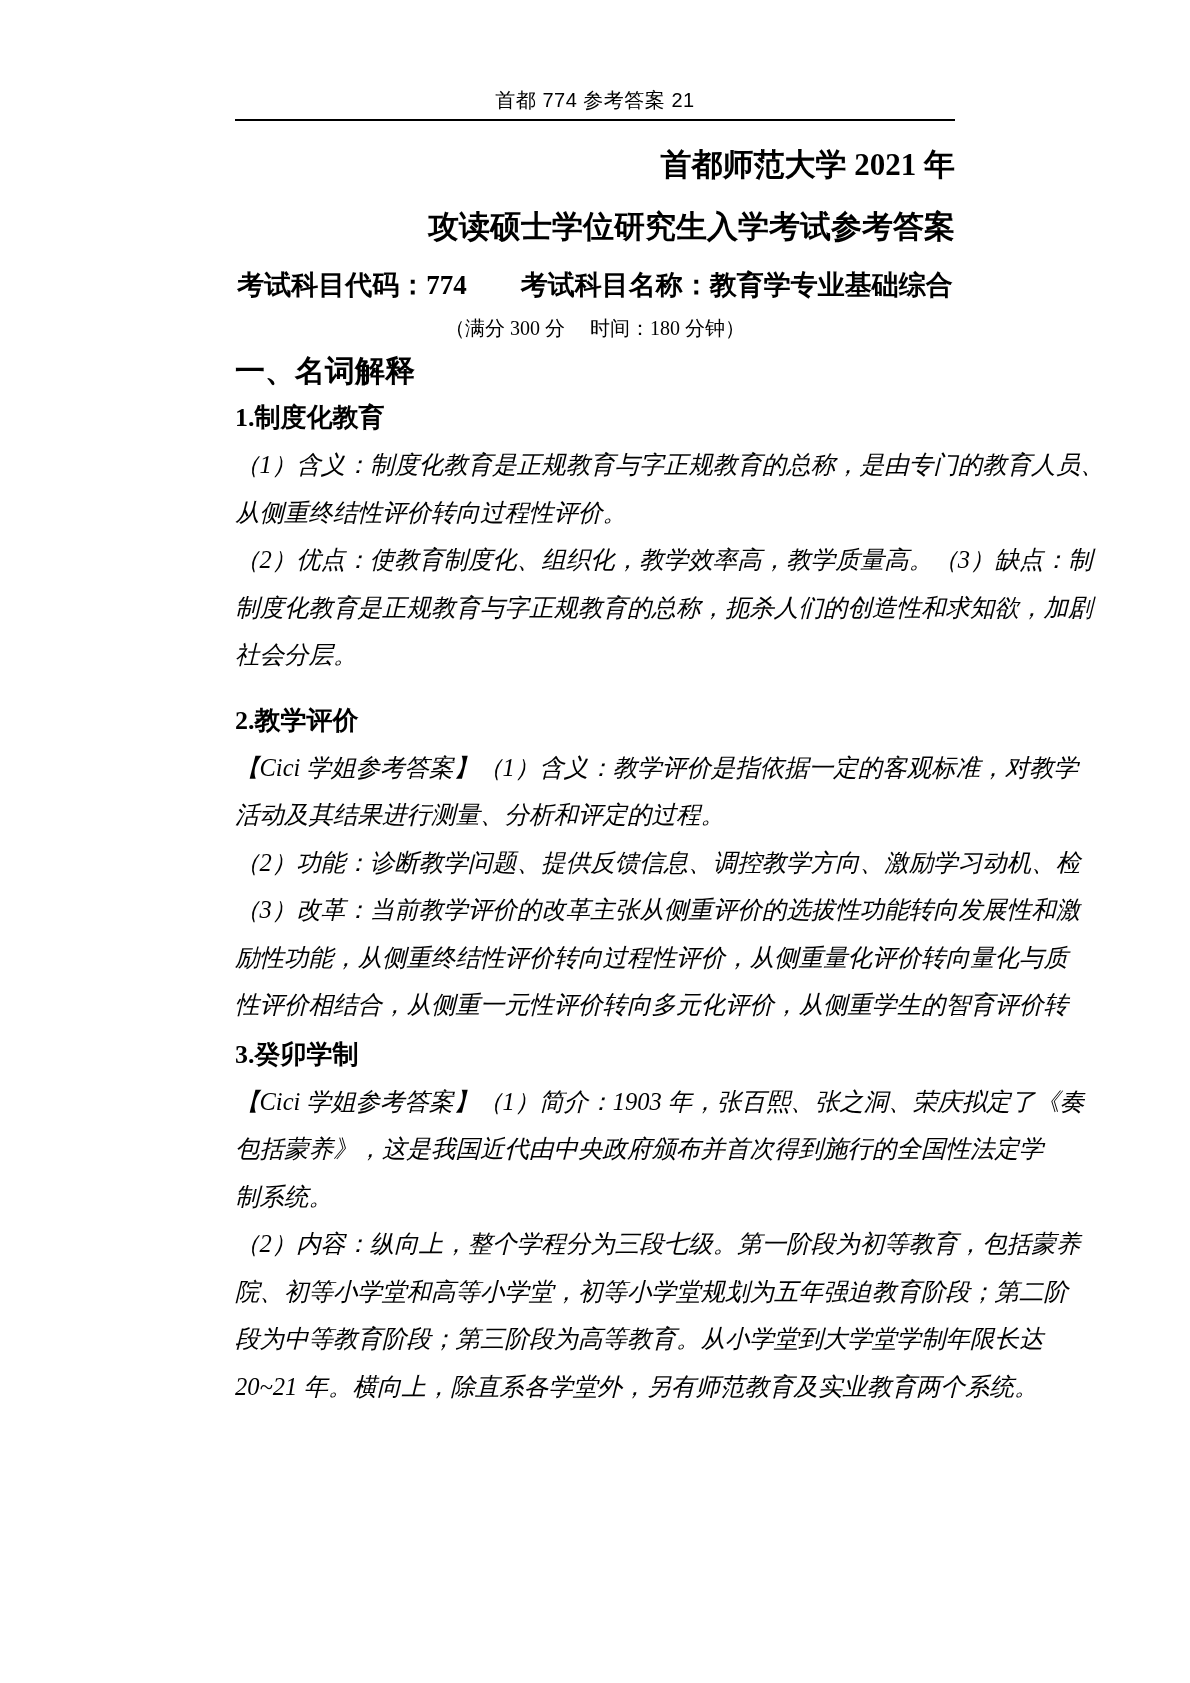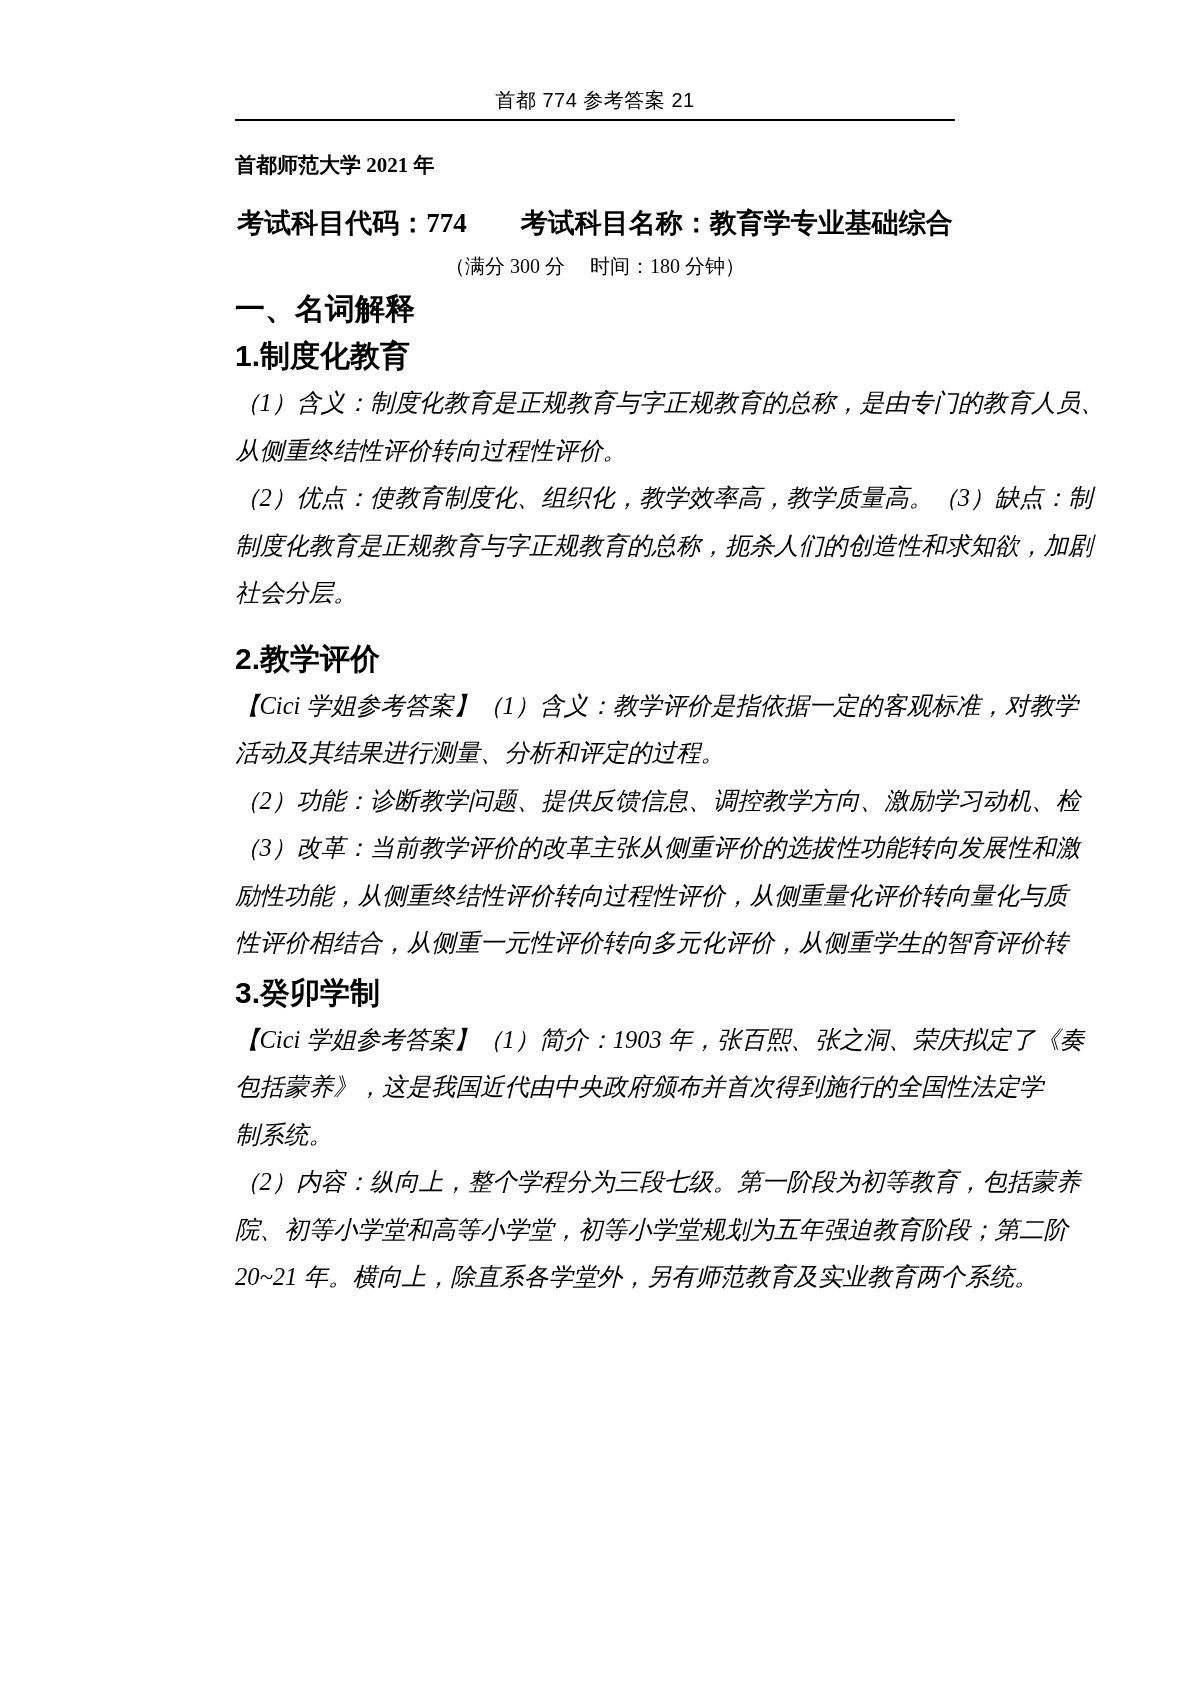--- a/index.html
+++ b/index.html
@@ -27,23 +27,23 @@
     font-size: 20px;
     line-height: 28px;
     letter-spacing: 0.5px;
   }
   .header-rule {
     border: none;
     border-top: 2px solid #000000;
     margin: 5px 0 0 0;
   }
   .doc-title {
-    text-align: left;
+    text-align: right;
     font-weight: bold;
-    font-size: 21px;
+    font-size: 31px;
     line-height: 52px;
   }
   .doc-title.t1 { margin-top: 18px; }
   .doc-title.t2 { margin-top: 10px; }
   .subject-line {
     margin-top: 8px;
     text-align: center;
     font-weight: bold;
     font-size: 27px;
     line-height: 48px;
@@ -56,23 +56,23 @@
   }
   .sec-heading {
     margin-top: 2px;
     font-weight: bold;
     font-size: 30px;
     line-height: 47px;
     font-family: "Liberation Sans", sans-serif;
   }
   .item-heading {
     font-weight: bold;
-    font-size: 30px;
+    font-size: 26px;
     line-height: 47px;
-    font-family: Liberation Sans, sans-serif;
+    font-family: Liberation Serif, serif;
   }
   .item-heading.gap-lg { margin-top: 18px; }
   .item-heading.gap-sm { margin-top: 2px; }
   .para { margin: 0; }
   .line {
     font-size: 24.5px;
     line-height: 47.5px;
     white-space: nowrap;
     letter-spacing: 0px;
     font-style: italic;
@@ -81,20 +81,21 @@
 </head>
 <body>
 
 <div class="page">
   <div class="content">
 
     <div class="page-header">首都 774 参考答案 21</div>
     <hr class="header-rule">
 
     <div class="doc-title t1">首都师范大学 2021 年</div>
+    <div class="doc-title t2">攻读硕士学位研究生入学考试参考答案</div>
 
     <div class="subject-line">考试科目代码：774　　考试科目名称：教育学专业基础综合</div>
     <div class="meta-line">（满分 300 分　 时间：180 分钟）</div>
 
     <div class="sec-heading">一、名词解释</div>
 
     <div class="item-heading">1.制度化教育</div>
     <div class="para">
       <div class="line">（1）含义：制度化教育是正规教育与字正规教育的总称，是由专门的教育人员、</div>
       <div class="line">从侧重终结性评价转向过程性评价。</div>
@@ -121,17 +122,18 @@
 
     <div class="item-heading gap-sm">3.癸卯学制</div>
     <div class="para">
       <div class="line">【Cici 学姐参考答案】（1）简介：1903 年，张百熙、张之洞、荣庆拟定了《奏</div>
       <div class="line">包括蒙养》，这是我国近代由中央政府颁布并首次得到施行的全国性法定学</div>
       <div class="line">制系统。</div>
     </div>
     <div class="para">
       <div class="line">（2）内容：纵向上，整个学程分为三段七级。第一阶段为初等教育，包括蒙养</div>
       <div class="line">院、初等小学堂和高等小学堂，初等小学堂规划为五年强迫教育阶段；第二阶</div>
+      <div class="line">段为中等教育阶段；第三阶段为高等教育。从小学堂到大学堂学制年限长达</div>
       <div class="line">20~21 年。横向上，除直系各学堂外，另有师范教育及实业教育两个系统。</div>
     </div>
 
   </div>
 </div>
 
 </body></html>

